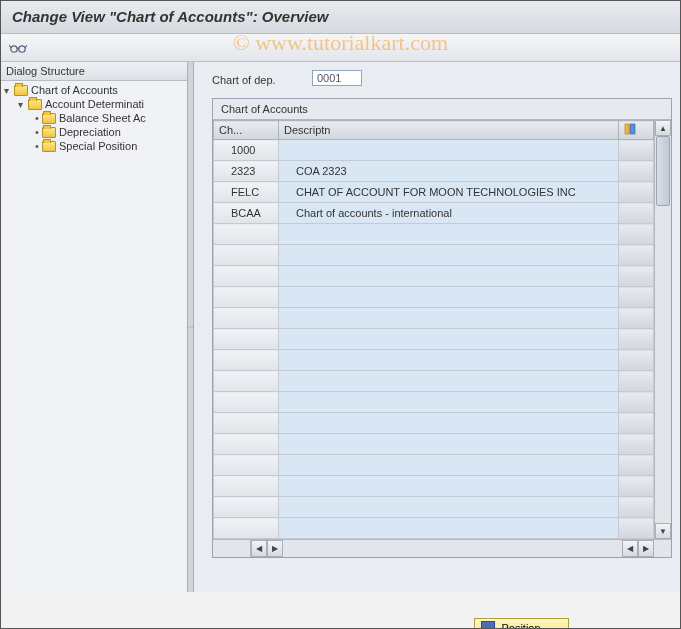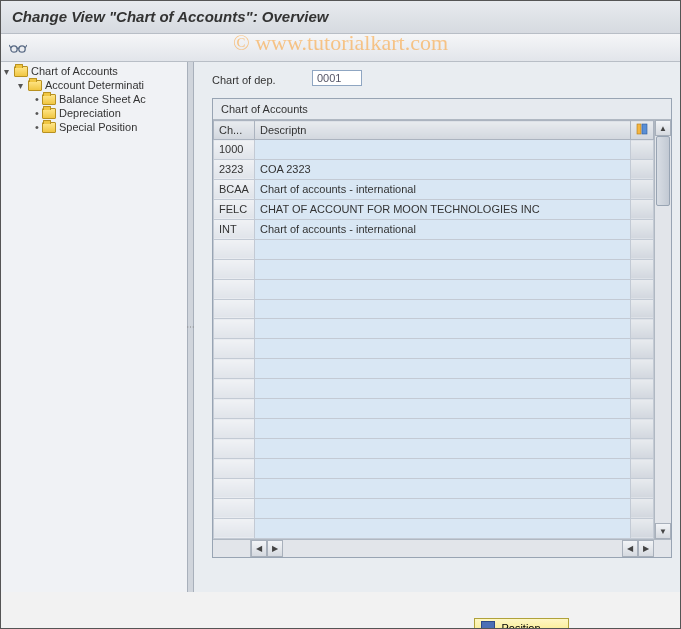--- a/index.html
+++ b/index.html
@@ -168,21 +168,21 @@
       background: linear-gradient(#e8ebef, #d2d7de);
       border: 1px solid #abb3bf;
       padding: 2px 5px;
       text-align: left;
       font-weight: normal;
       color: #333;
       height: 19px;
     }
     .table-grid td {
       border: 1px solid #c3cad4;
-      padding: 2px 5px;
+      padding: 2px 17px;
       height: 19px;
       background: #fff;
     }
     .table-grid td.col-code {
       background: linear-gradient(#f0f2f5, #e0e4ea);
       width: 38px;
       color: #333;
     }
     .table-grid td.col-desc {
       background: #d9e7f4;
@@ -304,20 +304,21 @@
       <path d="M16 6 L18 3" stroke="#5a6b85" stroke-width="1.2"></path>
     </svg>
   </span>
 </div>
 
 <div class="watermark">© www.tutorialkart.com</div>
 
 <div class="main-area">
 
   <div class="sidebar">
+    <div class="sidebar-header">Dialog Structure</div>
     <div class="tree">
       <div class="tree-item" style="padding-left:4px">
         <span class="tree-toggle">▾</span>
         <span class="folder-icon folder-open"></span>
         <span>Chart of Accounts</span>
       </div>
       <div class="tree-item" style="padding-left:18px">
         <span class="tree-toggle">▾</span>
         <span class="folder-icon folder-closed"></span>
         <span>Account Determinati</span>
@@ -371,31 +372,26 @@
                 <td class="col-code">1000</td>
                 <td class="col-desc"></td>
                 <td class="col-select"></td>
               </tr>
             <tr>
                 <td class="col-code">2323</td>
                 <td class="col-desc">COA 2323</td>
                 <td class="col-select"></td>
               </tr>
             <tr>
-                <td class="col-code">BCAA</td>
-                <td class="col-desc">Chart of accounts - international</td>
-                <td class="col-select"></td>
-              </tr>
-            <tr>
                 <td class="col-code">FELC</td>
                 <td class="col-desc">CHAT OF ACCOUNT FOR MOON TECHNOLOGIES INC</td>
                 <td class="col-select"></td>
               </tr>
             <tr>
-                <td class="col-code">INT</td>
+                <td class="col-code">BCAA</td>
                 <td class="col-desc">Chart of accounts - international</td>
                 <td class="col-select"></td>
               </tr>
             <tr class="empty">
                 <td class="col-code"></td>
                 <td class="col-desc"></td>
                 <td class="col-select"></td>
               </tr>
             <tr class="empty">
                 <td class="col-code"></td>

